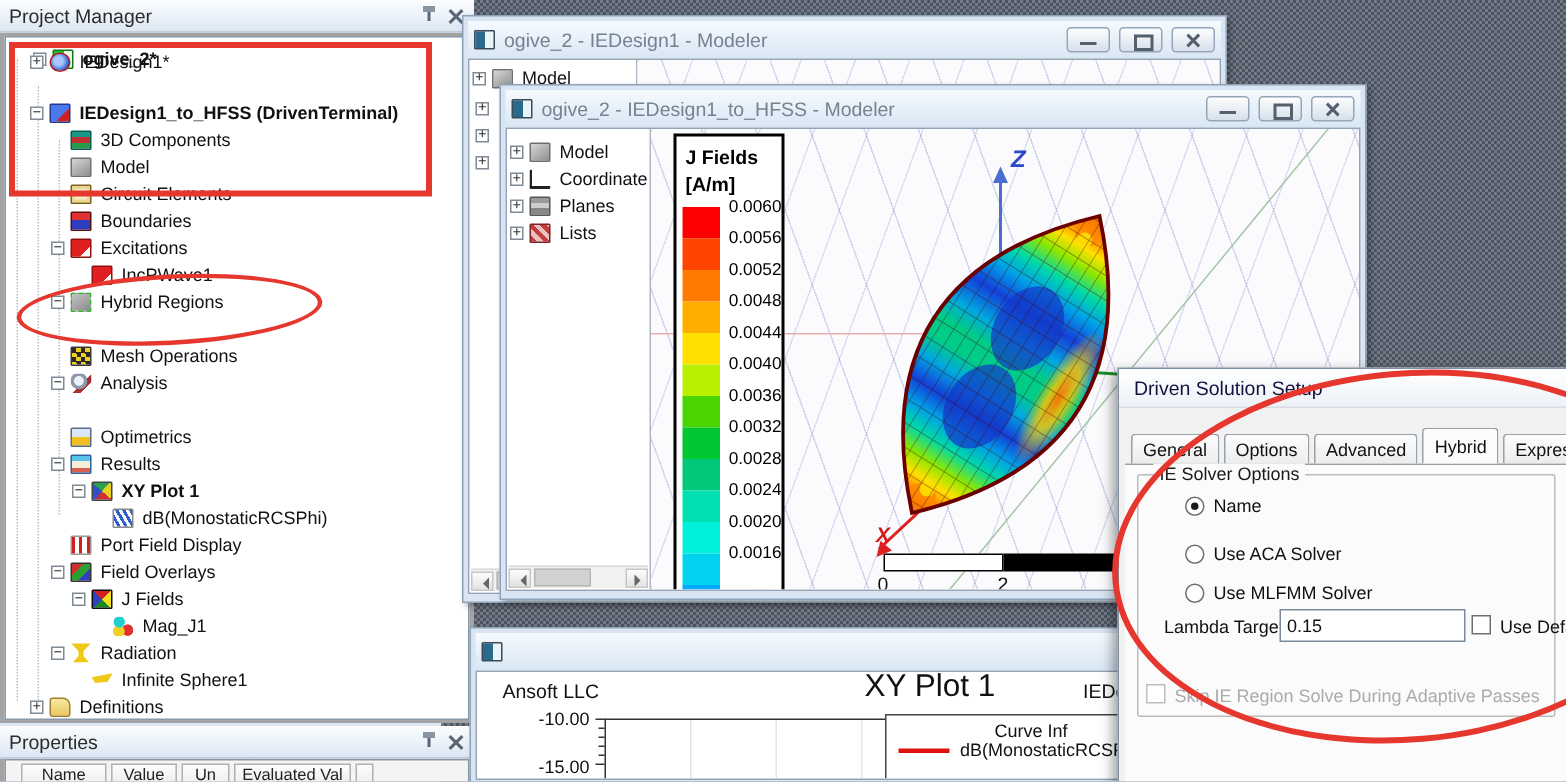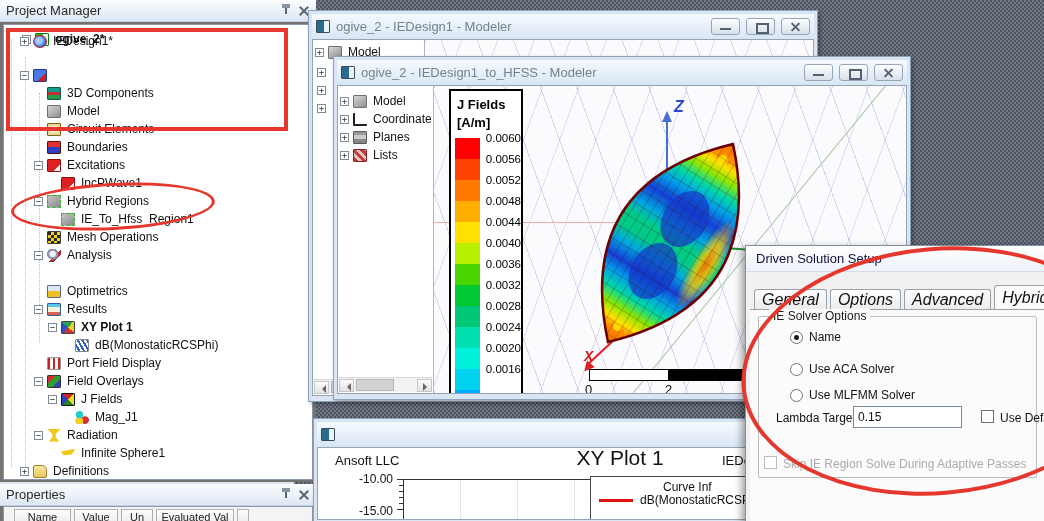--- a/index.html
+++ b/index.html
@@ -4,21 +4,21 @@
 <style>
   html,body{margin:0;padding:0;background:#9aa4b0;}
   *{box-sizing:border-box;font-family:"Liberation Sans",sans-serif;}
   #screen{position:relative;width:1044px;height:521px;overflow:hidden;background:#DCE6F2;font-size:12px;}
 
   
   #mdi-bg{position:absolute;left:294px;top:0;right:0;bottom:0;
     background:repeating-conic-gradient(#717986 0% 25%, #4e5561 0% 50%);background-size:4px 4px;}
 
   
-  .dock{position:absolute;left:0;width:316px;background:#737373;}
+  .dock{position:absolute;left:0;width:316px;background:#a3a3a3;}
   .dhead{height:22px;display:flex;align-items:center;padding:0 6px;gap:6px;
     background:linear-gradient(#FBFDFE,#DCE7F3);border-bottom:1px solid #C4D2E2;color:#2b2b2b;font-size:13px;}
   .dhead .sp{flex:1;}
   .pin{width:12px;height:14px;position:relative;}
   .pin::before{content:"";position:absolute;left:5px;top:1px;width:2px;height:9px;background:#5A6674;}
   .pin::after{content:"";position:absolute;left:2px;top:0;width:8px;height:4px;background:#8894A2;}
   .xgl{width:12px;height:12px;position:relative;}
   .xgl::before,.xgl::after{content:"";position:absolute;left:0;top:5px;width:12px;height:2px;background:#5A6674;}
   .xgl::before{transform:rotate(45deg);} .xgl::after{transform:rotate(-45deg);}
 
@@ -109,32 +109,32 @@
   #xy-client{display:block;}
   .xytext{position:absolute;color:#111;}
   #curvebox{position:absolute;left:272px;top:28px;right:0;bottom:0;border-top:1px solid #444;border-left:1px solid #444;background:#fff;}
 
   
   #dialog{position:absolute;left:745px;top:245px;width:300px;height:277px;background:#F1F1F1;
           border:1px solid #8090A0;box-shadow:-3px 3px 8px rgba(0,0,0,.4);z-index:40;}
   #dtitle{height:26px;display:flex;align-items:center;padding:0 10px;font-size:13px;color:#12123E;
           background:linear-gradient(#FFFFFF,#ECF2F8);border-bottom:1px solid #D6DCE4;}
   #tabs{position:absolute;left:8px;top:41px;height:22px;display:flex;align-items:flex-end;gap:3px;z-index:2;}
-  .tab{height:20px;padding:0 7px;display:flex;align-items:center;font-size:16px;color:#111;
-       background:linear-gradient(#FDFDFD,#ECECEC);border:1px solid #98A0A8;border-bottom:none;border-radius:3px 3px 0 0;white-space:nowrap;font-style:italic;}
+  .tab{height:20px;padding:0 7px;display:flex;align-items:center;font-size:12px;color:#111;
+       background:linear-gradient(#FDFDFD,#ECECEC);border:1px solid #98A0A8;border-bottom:none;border-radius:3px 3px 0 0;white-space:nowrap;}
   .tab.active{height:24px;background:#FBFBFB;}
   #dpage{position:absolute;left:4px;right:0;top:63px;bottom:0;background:#FBFBFB;border-top:1px solid #98A0A8;}
   #groupbox{position:absolute;left:8px;top:6px;width:279px;height:162px;border:1px solid #BCBCBC;border-radius:2px;}
   #grouplabel{position:absolute;left:10px;top:-8px;background:#FBFBFB;padding:0 4px;font-size:12px;color:#1a1a1a;}
   .radiorow{position:absolute;left:40px;display:flex;align-items:center;gap:6px;font-size:12px;color:#111;}
   .radio{width:13px;height:13px;border-radius:50%;border:1px solid #707070;background:#fff;position:relative;}
   .radio.sel::after{content:"";position:absolute;left:3px;top:3px;width:5px;height:5px;border-radius:50%;background:#1a1a1a;}
   .cb{width:13px;height:13px;border:1px solid #707070;background:#fff;}
   .cb.dis{border-color:#BDBDBD;}
-  #lambda-input{position:absolute;left:103px;top:96px;width:109px;height:22px;border:1px solid #7A8A9A;background:#fff;font-size:12px;padding:2px 4px;color:#111;}
+  #lambda-input{position:absolute;left:103px;top:96px;width:124px;height:22px;border:1px solid #7A8A9A;background:#fff;font-size:12px;padding:2px 4px;color:#111;}
   .dis-text{color:#ABABAB;}
 
   
   .ann{position:absolute;border-style:solid;border-color:#E5372D;pointer-events:none;z-index:50;}
   #ann-rect{left:6px;top:28px;width:282px;height:103px;border-width:4px;}
   #ann-ell-sm{left:11px;top:183px;width:204px;height:47px;border-width:3px;border-radius:50%;transform:rotate(-3deg);}
   #ann-ell-big{left:741px;top:247px;width:394px;height:248px;border-width:4px;border-radius:50%;transform:rotate(-5deg);}
 </style>
 </head>
 <body>
@@ -361,20 +361,21 @@
           <span class="lbl">ogive_2*</span>
         </div>
         <div class="trow" style="top: 7px; padding-left: 16px;">
           <span class="exp"></span>
           <span class="ic ic-design"></span>
           <span class="lbl">IEDesign1*</span>
         </div>
         <div class="trow bold" style="top: 41px; padding-left: 16px;">
           <span class="exp minus"></span>
           <span class="ic ic-iedesign"></span>
+          <span class="lbl">IEDesign1_to_HFSS (DrivenTerminal)</span>
         </div>
         <div class="trow" style="top: 59px; padding-left: 30px;">
           <span class="exp blank"></span>
           <span class="ic ic-components"></span>
           <span class="lbl">3D Components</span>
         </div>
         <div class="trow" style="top: 77px; padding-left: 30px;">
           <span class="exp blank"></span>
           <span class="ic ic-model"></span>
           <span class="lbl">Model</span>
@@ -396,25 +397,20 @@
         </div>
         <div class="trow" style="top: 149px; padding-left: 44px;">
           <span class="exp blank"></span>
           <span class="ic ic-excite"></span>
           <span class="lbl">IncPWave1</span>
         </div>
         <div class="trow" style="top: 167px; padding-left: 30px; text-align: right;">
           <span class="exp minus"></span>
           <span class="ic ic-hybrid"></span>
           <span class="lbl">Hybrid Regions</span>
-        </div>
-        <div class="trow" style="top: 185px; padding-left: 44px;">
-          <span class="exp blank"></span>
-          <span class="ic ic-hybrid"></span>
-          <span class="lbl">IE_To_Hfss_Region1</span>
         </div>
         <div class="trow" style="top: 203px; padding-left: 30px;">
           <span class="exp blank"></span>
           <span class="ic ic-mesh"></span>
           <span class="lbl">Mesh Operations</span>
         </div>
         <div class="trow" style="top: 221px; padding-left: 30px;">
           <span class="exp minus"></span>
           <span class="ic ic-analysis"></span>
           <span class="lbl">Analysis</span>

